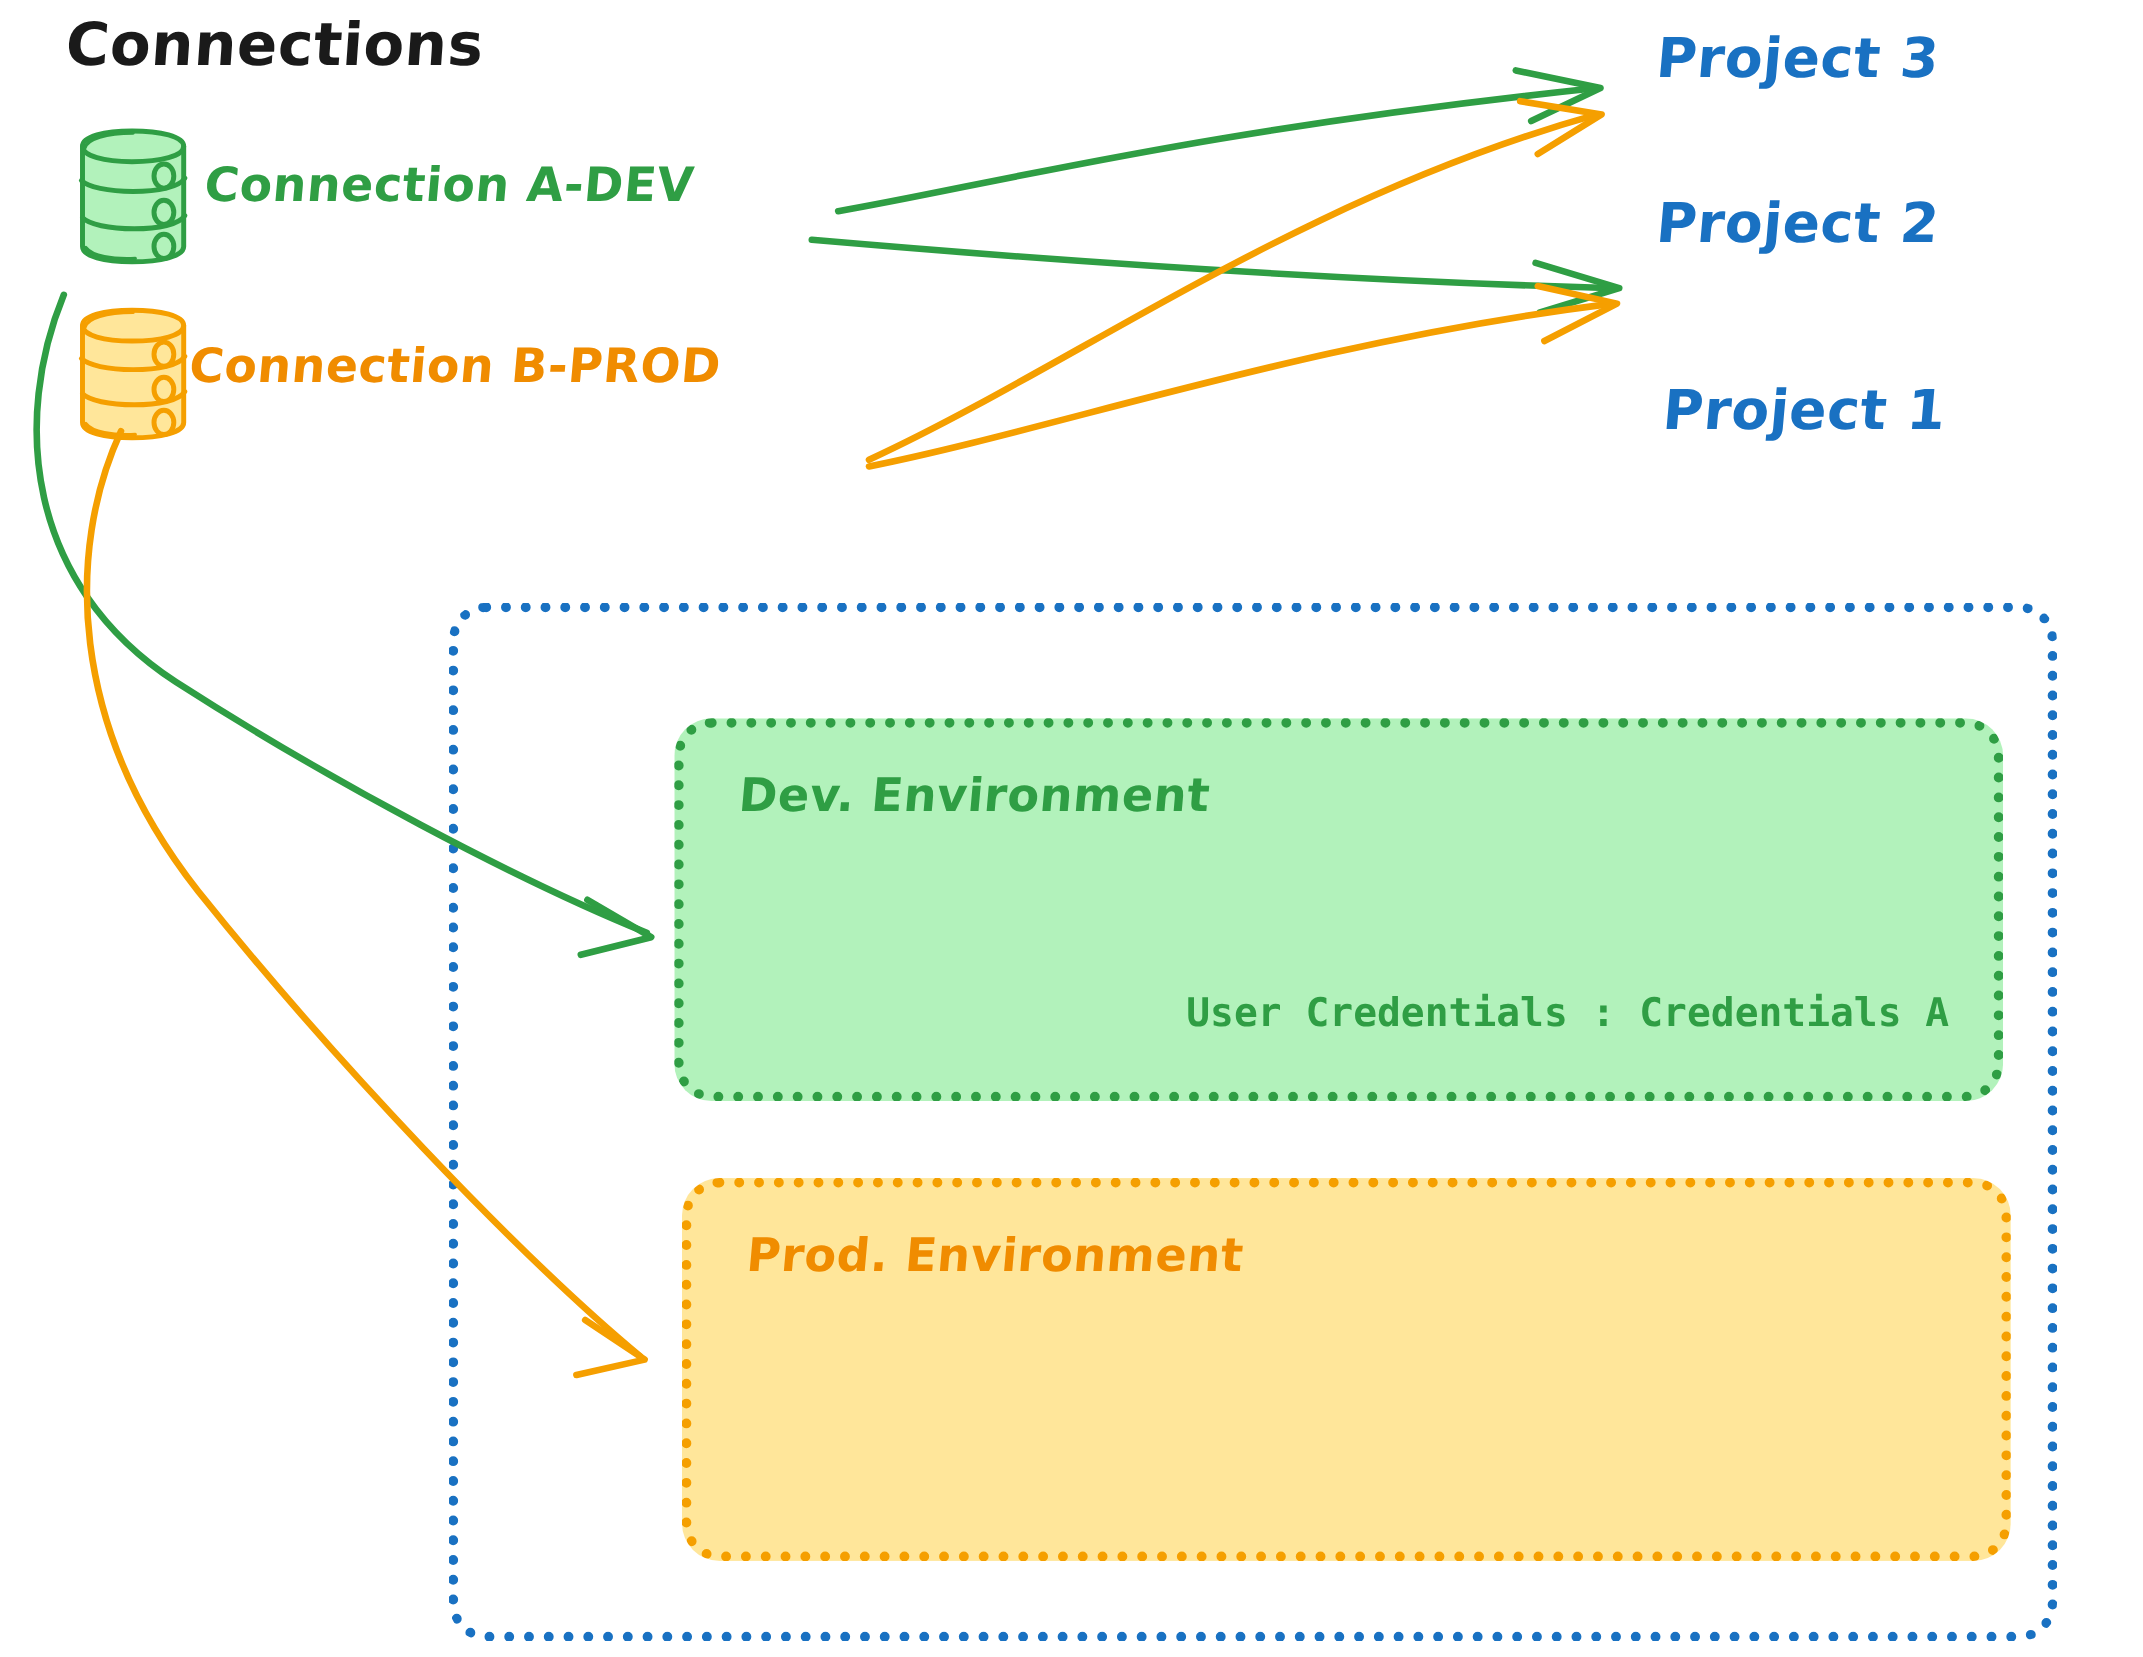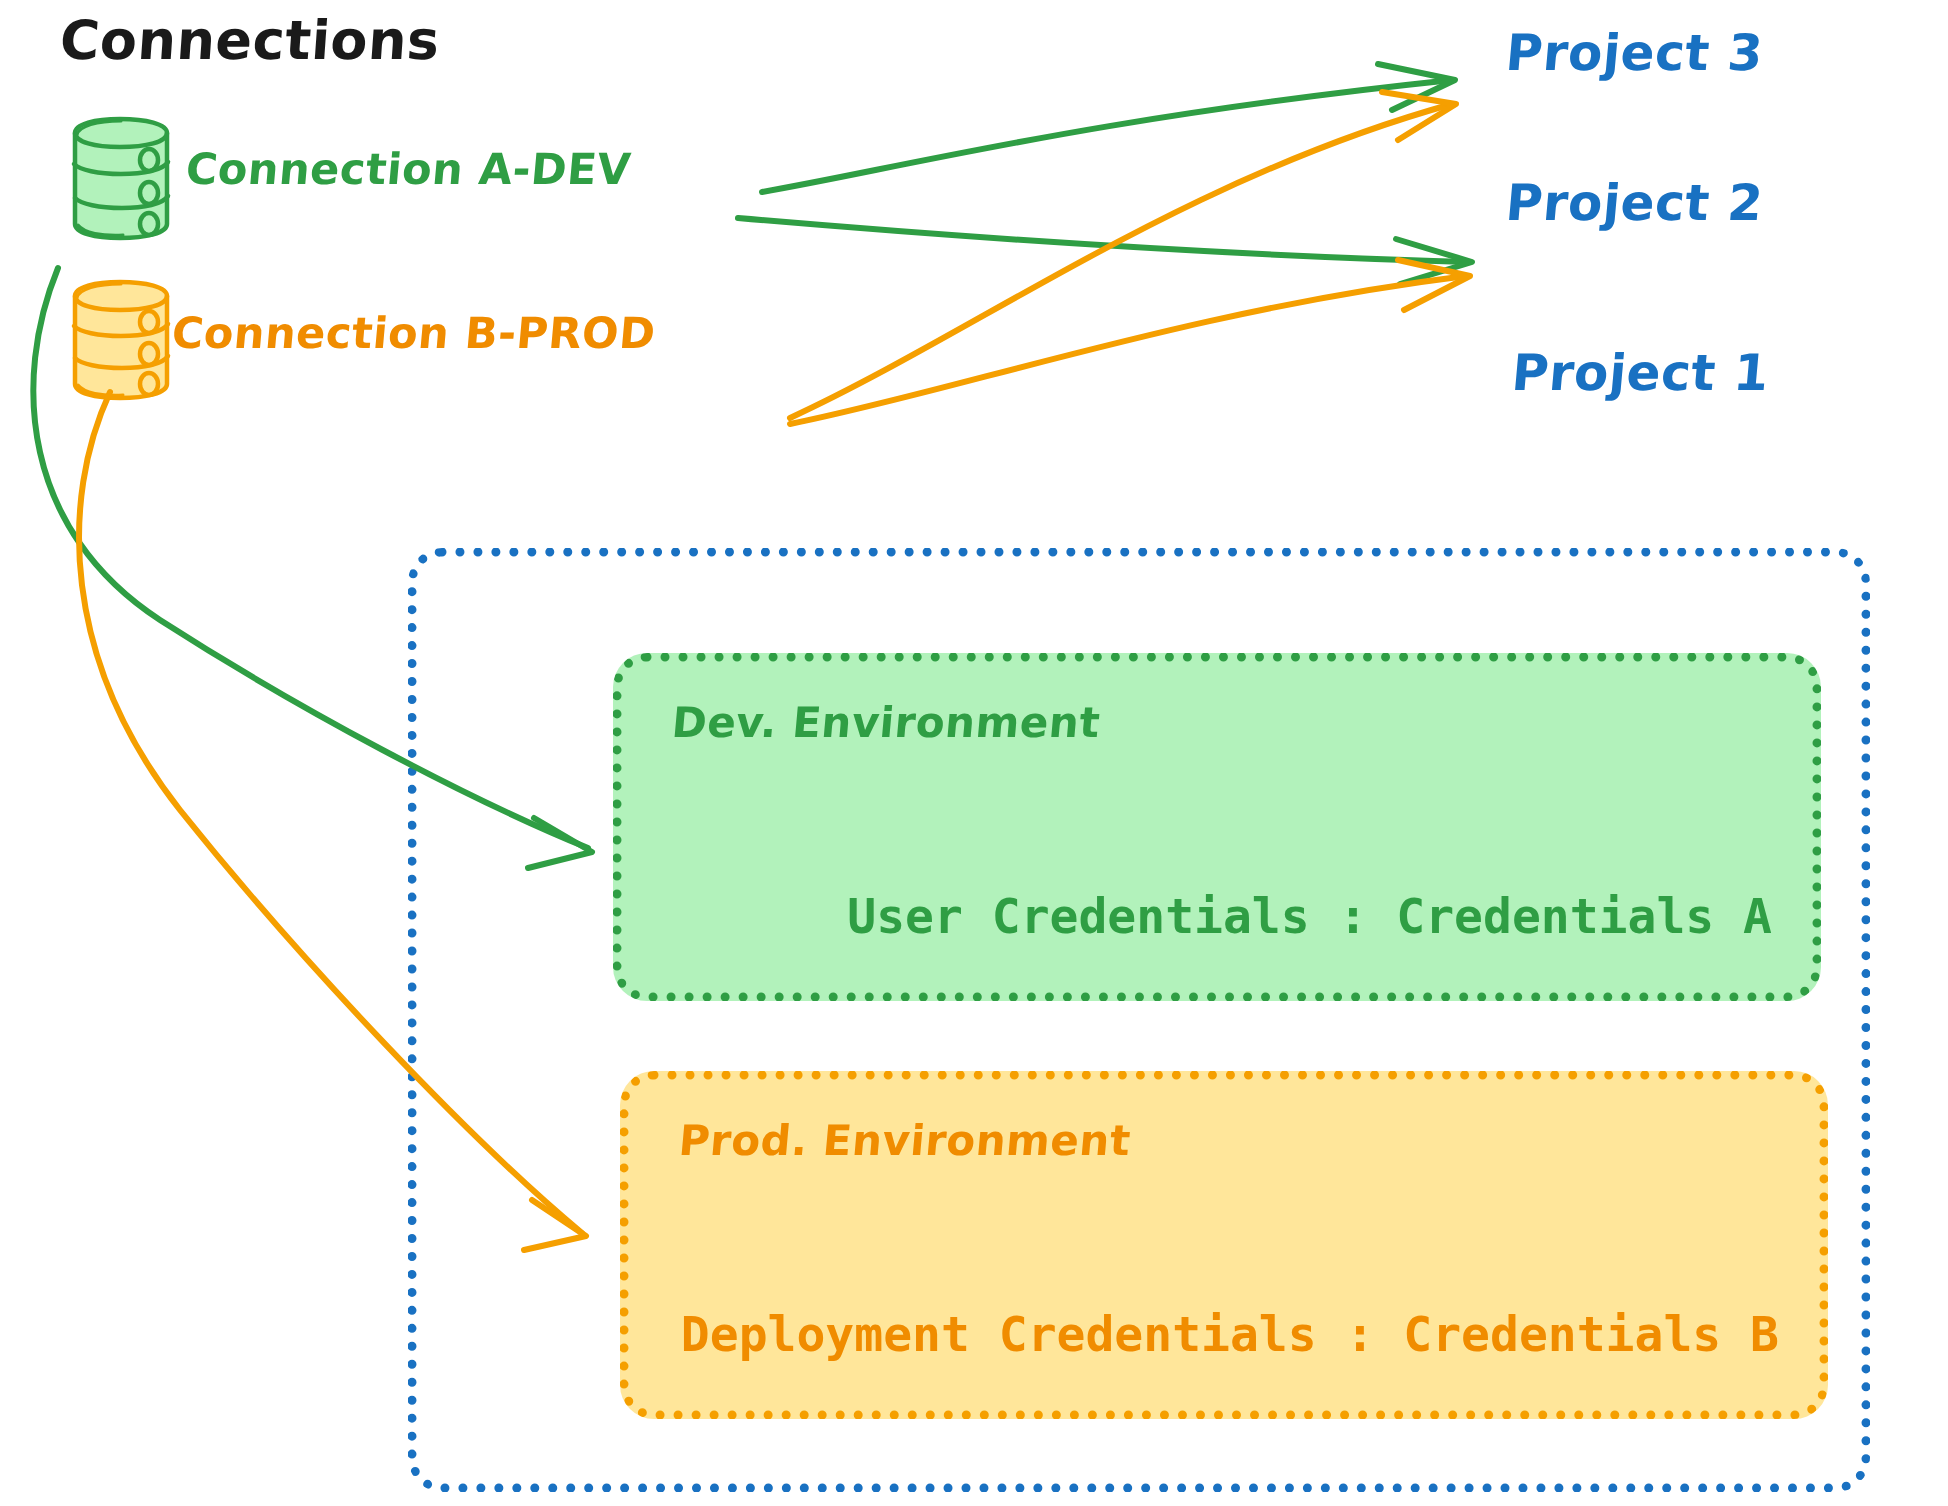--- a/index.html
+++ b/index.html
@@ -63,21 +63,21 @@
     border:9px dotted #f59f00;background:#ffe69a;
   }
   .env-title{
     position:absolute;font-size:42px;line-height:1;white-space:nowrap;
     transform:skewX(-5deg);
   }
   #dev-title{left:50px;top:40px;color:#2f9e44;}
   #prod-title{left:50px;top:40px;color:#f08c00;}
 
   .creds{
-    position:absolute;font-size:48px;line-height:1;white-space:nowrap;right:40px;
+    position:absolute;font-size:36px;line-height:1;white-space:nowrap;right:40px;
   }
   #dev-creds{bottom:52px;color:#2f9e44;}
   #prod-creds{bottom:52px;color:#f08c00;}
 
   
   svg.overlay{position:absolute;left:0;top:0;width:1948px;height:1506px;overflow:visible;pointer-events:none;}
   svg.db{position:absolute;overflow:visible;}
 </style>
 </head>
 <body>
@@ -125,21 +125,20 @@
 
   <div id="project1-box"></div>
 
   <div id="dev-box" class="env-box">
     <div id="dev-title" class="hand env-title">Dev. Environment</div>
     <div id="dev-creds" class="mono creds">User Credentials : Credentials A</div>
   </div>
 
   <div id="prod-box" class="env-box">
     <div id="prod-title" class="hand env-title">Prod. Environment</div>
-    <div id="prod-creds" class="mono creds">Deployment Credentials : Credentials B</div>
   </div>
 
   <svg class="overlay" viewBox="0 0 1948 1506">
     <g fill="none" stroke-linecap="round" stroke-linejoin="round" stroke-width="6">
 
       <g stroke="#2f9e44">
         <path d="M762 192 C900 168 1090 118 1452 80"></path>
         <path d="M1378 64 L1455 80 L1392 110"></path>
       </g>
 

